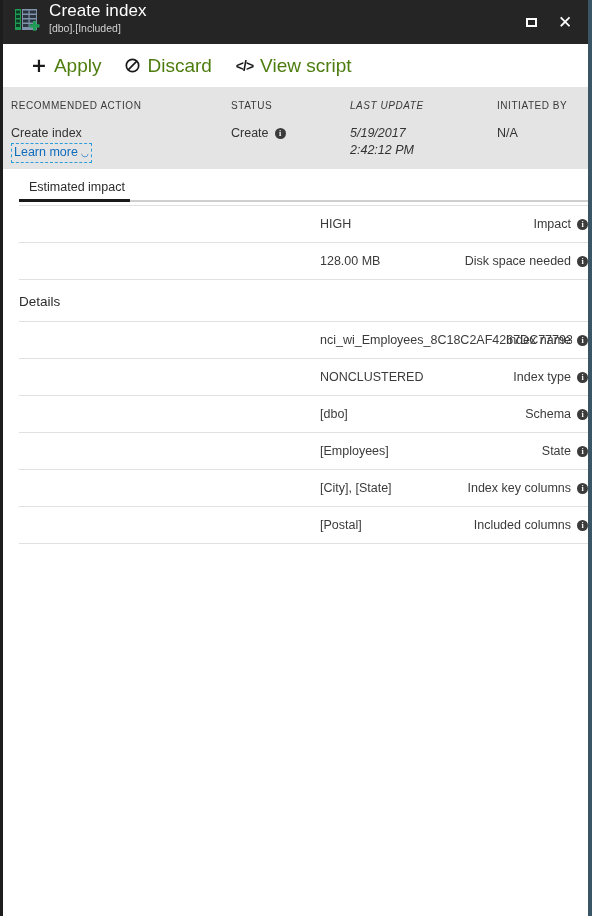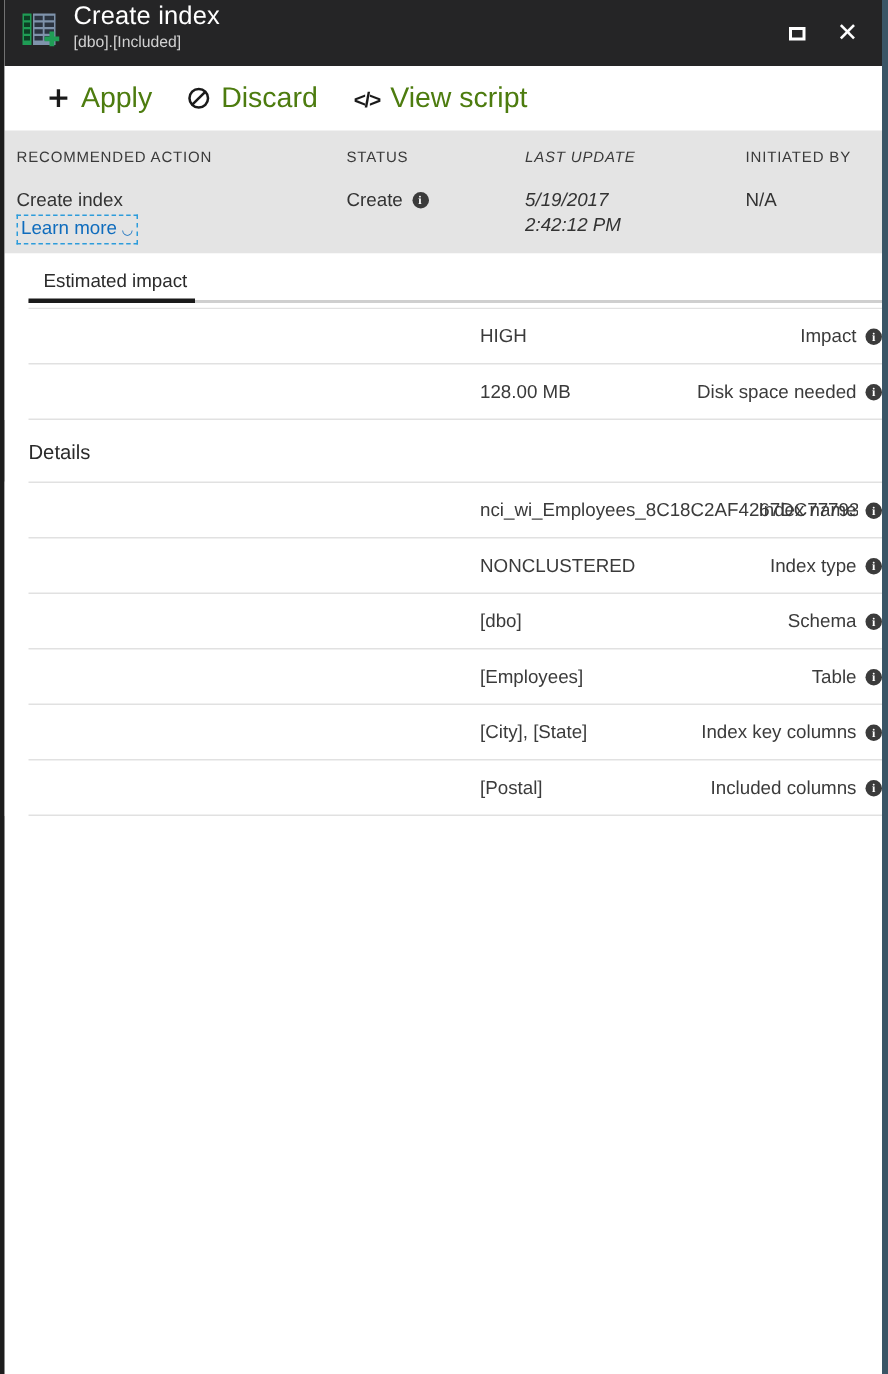--- a/index.html
+++ b/index.html
@@ -400,21 +400,21 @@
       <span class="row-label">
         <span>Schema</span>
         <span class="info">i</span>
       </span>
       <span class="row-value">[dbo]</span>
     </div>
     <div class="sep"></div>
 
     <div class="row">
       <span class="row-label">
-        <span>Table</span>
+        <span>State</span>
         <span class="info">i</span>
       </span>
       <span class="row-value">[Employees]</span>
     </div>
     <div class="sep"></div>
 
     <div class="row">
       <span class="row-label">
         <span>Index key columns</span>
         <span class="info">i</span>

